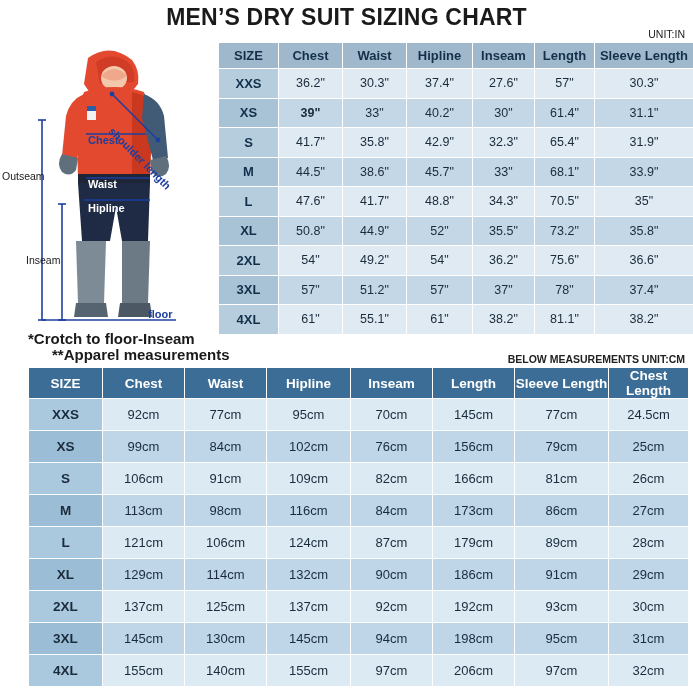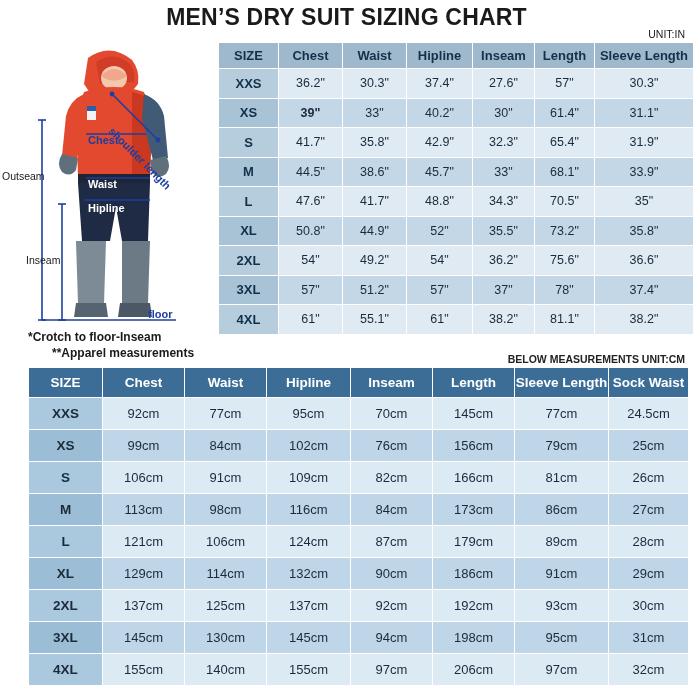--- a/index.html
+++ b/index.html
@@ -48,21 +48,21 @@
   #illus {
     position: absolute;
     left: 0; top: 36px;
     width: 218px; height: 320px;
   }
   #illus svg { display: block; }
 
   .note {
     position: absolute;
     left: 28px;
-    font-size: 12px;
+    font-size: 15px;
     font-weight: bold;
     color: #1a1a1a;
   }
   #note1 { top: 330px; }
   #note2 { top: 346px; margin-left: 24px; }
 
   
   table {
     border-collapse: collapse;
     table-layout: fixed;
@@ -330,21 +330,21 @@
       </colgroup>
       <thead>
         <tr>
           <th>SIZE</th>
           <th>Chest</th>
           <th>Waist</th>
           <th>Hipline</th>
           <th>Inseam</th>
           <th>Length</th>
           <th>Sleeve Length</th>
-          <th>Sock Waist</th>
+          <th>Chest Length</th>
         </tr>
       </thead>
       <tbody>
         <tr>
           <td class="sizecol">XXS</td>
           <td>92cm</td>
           <td>77cm</td>
           <td>95cm</td>
           <td>70cm</td>
           <td>145cm</td>

